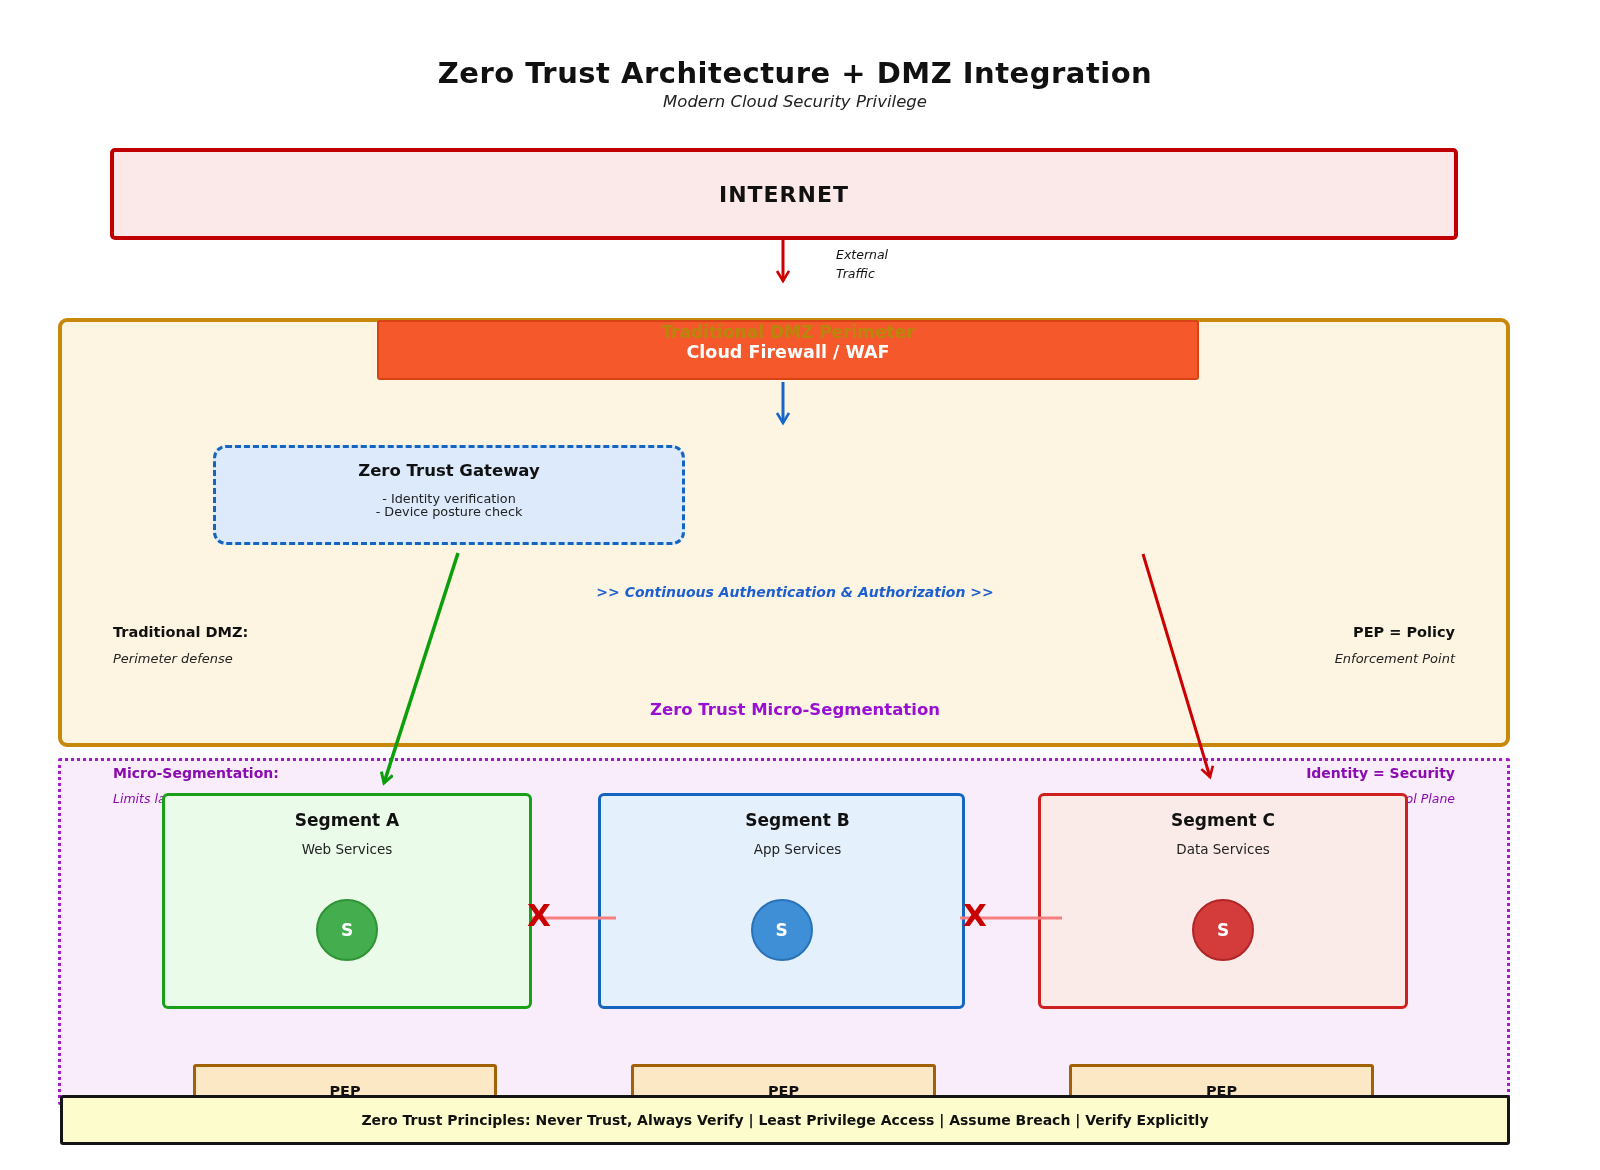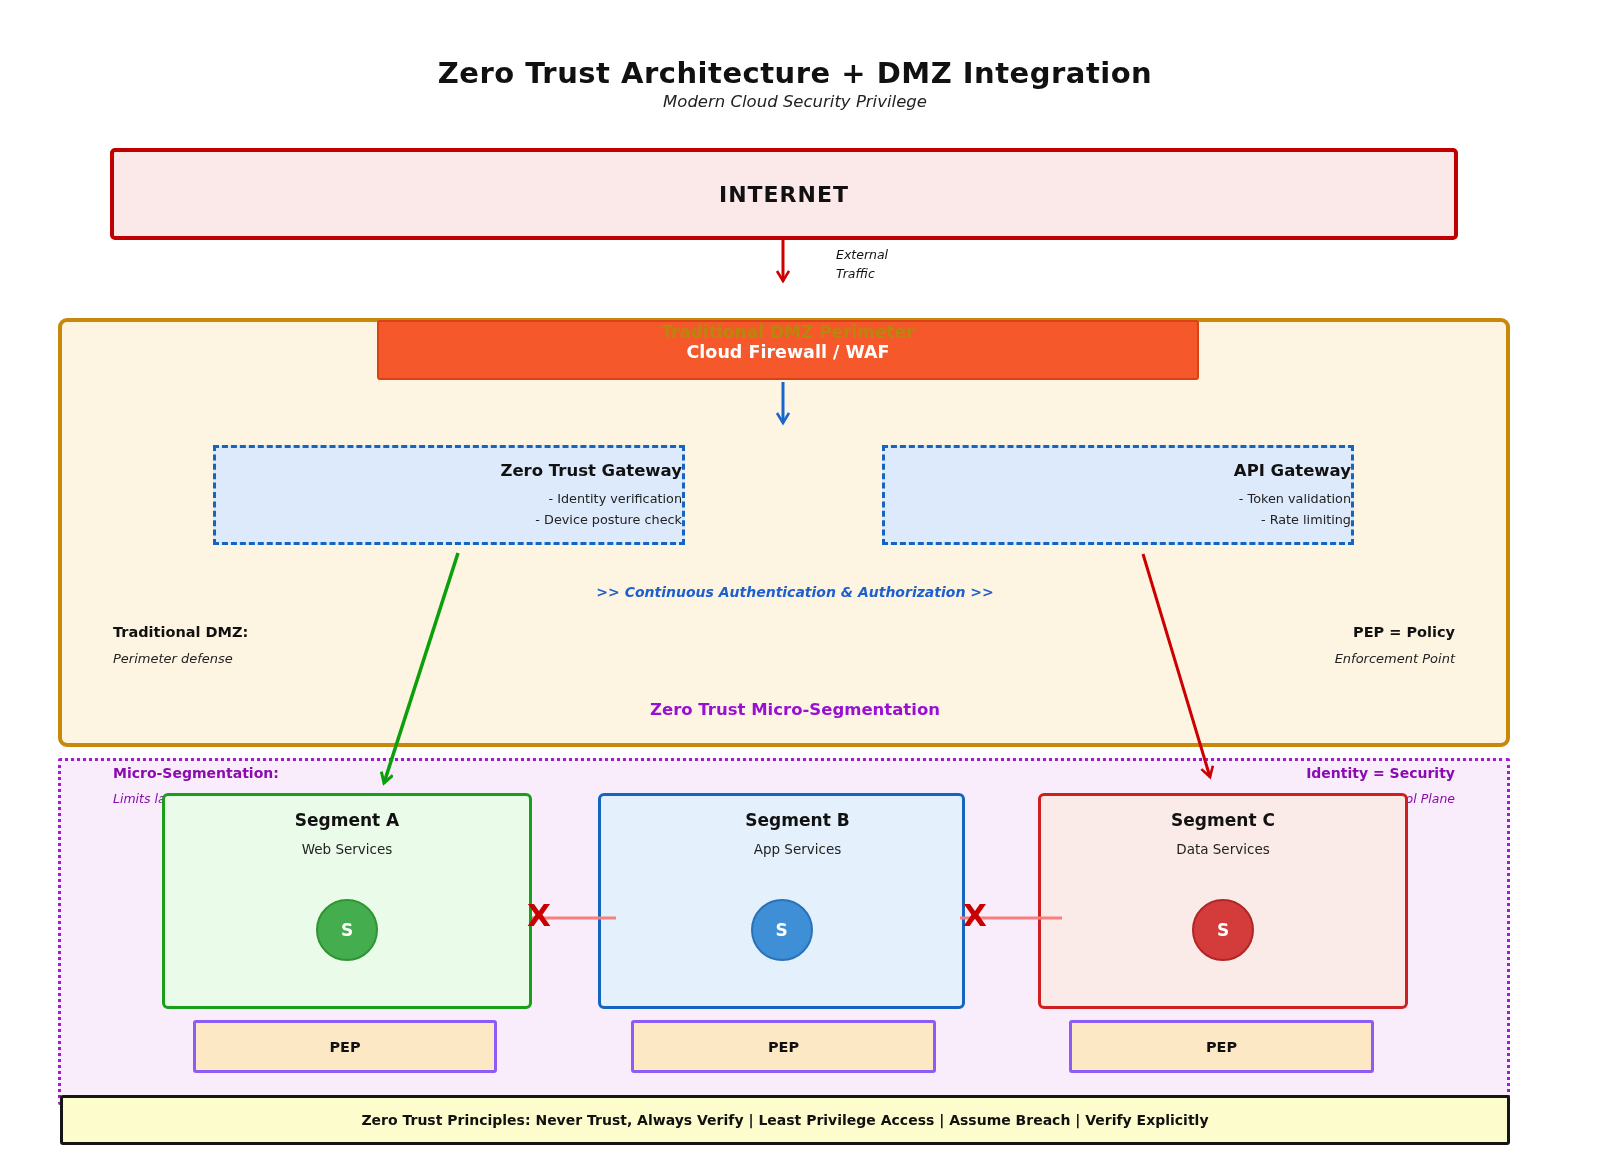--- a/index.html
+++ b/index.html
@@ -25,25 +25,25 @@
   .dmz-box { position:absolute; left:58px; top:318px; width:1452px; height:429px;
     background:#fdf5e2; border:4px solid #c8880c; border-radius:9px; }
 
   .firewall-box { position:absolute; left:377px; top:320px; width:822px; height:60px;
     background:#f4582b; border:2px solid #d84315; border-radius:3px; text-align:center; }
   .dmz-perimeter-label { position:absolute; left:377px; top:322px; width:822px; text-align:center;
     font-size:17px; font-weight:bold; color:#b8860b; z-index:4; }
   .firewall-label { margin-top:20px; font-size:17.5px; font-weight:bold; color:#ffffff; }
 
   .gateway-box { position:absolute; top:445px; width:472px; height:100px;
-    background:#dceafc; border:3px dashed #1565c0; border-radius:0; text-align:right; }
+    background:#dceafc; border:3px dashed #1565c0; border-radius:13px; text-align:center; }
   .gateway-box.left { left:213px; }
   .gateway-box.right { left:882px; }
   .gateway-title { margin-top:13px; font-size:16.5px; font-weight:bold; color:#111; }
-  .gateway-item { margin-top:8px; font-size:12.8px; color:#222; line-height:1.0; }
+  .gateway-item { margin-top:0; font-size:12.8px; color:#222; line-height:1.0; }
   .gateway-item.first { margin-top:13px; }
 
   .auth-banner { top:584px; font-size:14px; font-weight:bold; font-style:italic; color:#1e5fd0; }
 
   .note-title { position:absolute; font-size:14.5px; font-weight:bold; color:#111; }
   .note-sub { position:absolute; font-size:13px; font-style:italic; color:#222; }
   .dmz-note-title { left:113px; top:624px; }
   .dmz-note-sub { left:113px; top:651px; }
   .pep-note { left:1100px; width:355px; text-align:right; }
   .pep-note-title { top:624px; }
@@ -73,22 +73,22 @@
     display:flex; align-items:center; justify-content:center; }
   .node-a { background:#44ad4e; border:2px solid #2f9434; }
   .node-b { background:#3e8fd6; border:2px solid #2a72b8; }
   .node-c { background:#d43c3c; border:2px solid #b02525; }
 
   .block-x { position:absolute; top:897px; font-size:31px; font-weight:900; color:#c80000;
     z-index:6; line-height:1.2; }
   .block-x.x1 { left:527px; }
   .block-x.x2 { left:963px; }
 
-  .pep-box { position:absolute; top:1020px; height:53px; background:#fde8c6;
-    border:3px solid #8b5cf6; border-radius:3px;
+  .pep-box { position:absolute; top:1064px; height:53px; background:#fde8c6;
+    border:3px solid #a16207; border-radius:3px;
     display:flex; align-items:center; justify-content:center; }
   .pep-a { left:193px; width:304px; }
   .pep-b { left:631px; width:305px; }
   .pep-c { left:1069px; width:305px; }
   .pep-label { font-size:14.5px; font-weight:bold; color:#111; }
 
   .principles-banner { position:absolute; left:60px; top:1095px; width:1450px; height:50px;
     background:#fcfccd; border:3px solid #151515; border-radius:3px;
     display:flex; align-items:center; justify-content:center; z-index:7; }
   .principles-label { font-size:14px; font-weight:bold; color:#111; }
@@ -119,25 +119,20 @@
     <div class="firewall-label">Cloud Firewall / WAF</div>
   </div>
   <div class="dmz-perimeter-label">Traditional DMZ Perimeter</div>
 
   <div class="gateway-box left">
     <div class="gateway-title">Zero Trust Gateway</div>
     <div class="gateway-item first">- Identity verification</div>
     <div class="gateway-item">- Device posture check</div>
   </div>
 
-  <div class="gateway-box right">
-    <div class="gateway-title">API Gateway</div>
-    <div class="gateway-item first">- Token validation</div>
-    <div class="gateway-item">- Rate limiting</div>
-  </div>
 
   <div class="centered-band auth-banner">&gt;&gt; Continuous Authentication &amp; Authorization &gt;&gt;</div>
 
   <div class="note-title dmz-note-title">Traditional DMZ:</div>
   <div class="note-sub dmz-note-sub">Perimeter defense</div>
   <div class="note-title pep-note pep-note-title">PEP = Policy</div>
   <div class="note-sub pep-note pep-note-sub">Enforcement Point</div>
 
   <div class="centered-band microseg-heading">Zero Trust Micro-Segmentation</div>
 

